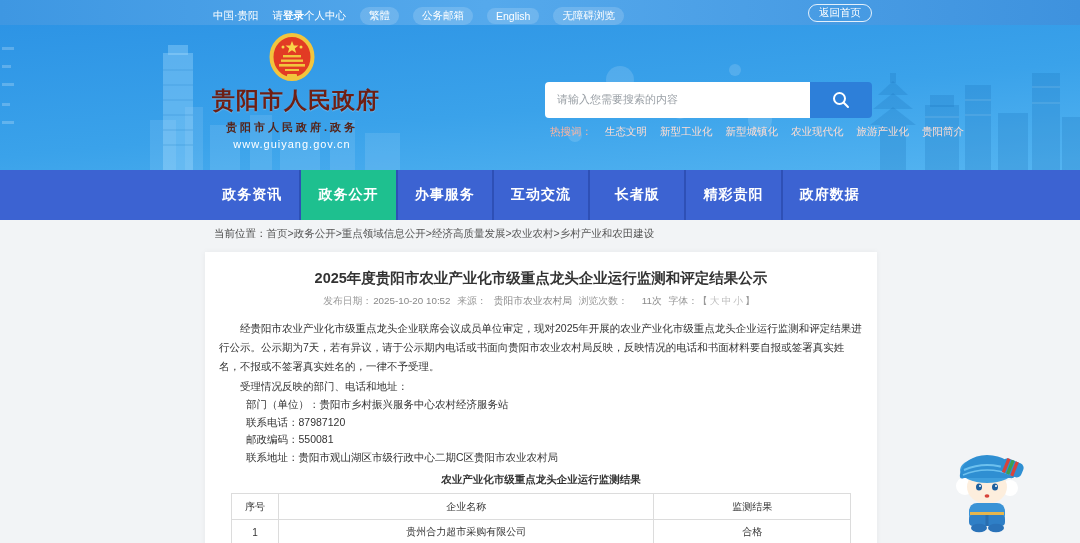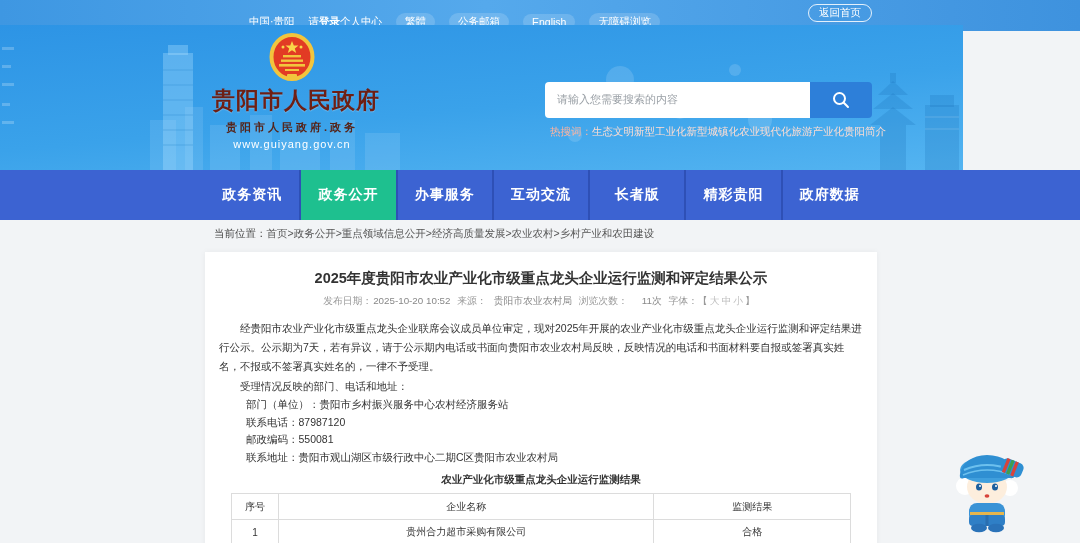--- a/index.html
+++ b/index.html
@@ -3,45 +3,45 @@
 <meta charset="utf-8">
 <style>
   * { margin:0; padding:0; box-sizing:border-box; }
   html,body { width:1080px; height:543px; overflow:hidden; background:#f2f4f6;
     font-family:"Liberation Sans","DejaVu Sans",sans-serif; }
   .stage { position:relative; width:1080px; height:543px; overflow:hidden; }
 
   
   .topbar { position:absolute; left:0; top:0; width:1080px; height:31px;
     background:linear-gradient(90deg,#3e97e2 0%,#55a9ec 45%,#3e92de 100%);
-    display:flex; align-items:flex-end; color:#fff; font-size:10.5px;padding-left:36px; }
+    display:flex; align-items:center; color:#fff; font-size:10.5px; }
   .topbar-left { display:flex; align-items:center; gap:14px; margin-left:213px; }
   .top-link { color:#fff; cursor:pointer; white-space:nowrap; }
   .top-pill { background:rgba(255,255,255,0.16); border-radius:9px; padding:2px 9px; }
   .bold-part { font-weight:bold; }
   .home-btn { position:absolute; right:208px; top:4px; border:1px solid rgba(255,255,255,0.85);
     border-radius:9px; padding:1px 10px; color:#fff; font-size:10.5px; cursor:pointer; }
 
   
-  .banner { position:absolute; left:0; top:25px; width:963px; height:145px;
+  .banner { position:absolute; left:0; top:25px; width:1080px; height:145px;
     background:linear-gradient(175deg,#2d94e5 0%,#3aa2ea 55%,#54b4f1 100%); overflow:hidden; }
   .banner svg.skyline { position:absolute; left:0; top:0; }
   .logo-block { position:absolute; left:212px; top:8px; width:160px; text-align:center; }
   .emblem { display:block; margin:0 auto; }
   .site-title { margin-top:2px; font-size:23px; font-weight:bold; color:#6e1f14;
     letter-spacing:1px; white-space:nowrap; text-shadow:0 1px 1px rgba(255,255,255,0.25); }
   .site-sub { margin-top:4px; font-size:11px; font-weight:bold; color:#55241a; letter-spacing:3px; white-space:nowrap; }
   .site-url { margin-top:3px; font-size:11px; color:#ffffff; letter-spacing:1px; }
   .search-wrap { position:absolute; left:545px; top:57px; width:327px; height:36px; display:flex; }
   .search-input { flex:1; border:none; outline:none; border-radius:4px 0 0 4px;
     padding:0 12px; font-size:11px; color:#333; background:#fff;font-family:Liberation Mono, monospace; }
   .search-input::placeholder { color:#9aa0a6; }
   .search-btn { width:62px; height:36px; background:#2d7fd9; border:none; border-radius:0 4px 4px 0;
     cursor:pointer; display:flex; align-items:center; justify-content:center; }
-  .hot-row { position:absolute; left:550px; top:100px; display:flex; 
+  .hot-row { position:absolute; left:550px; top:100px; display:flex; gap:13px;
     font-size:10.5px; white-space:nowrap; }
   .hot-label { color:#ffb4a0; }
   .hot-word { color:#ffddd2; cursor:pointer; }
 
   
   .navbar { position:absolute; left:0; top:170px; width:1080px; height:50px; background:#3c63d2; }
   .nav-inner { position:absolute; left:205px; top:0; width:672px; height:50px;
     display:flex; background:#2e50b6; gap:2px; }
   .nav-item { flex:1; background:#3c63d2; color:#fff; font-size:14px; font-weight:bold;
     display:flex; align-items:center; justify-content:center; letter-spacing:1px; cursor:pointer; }

